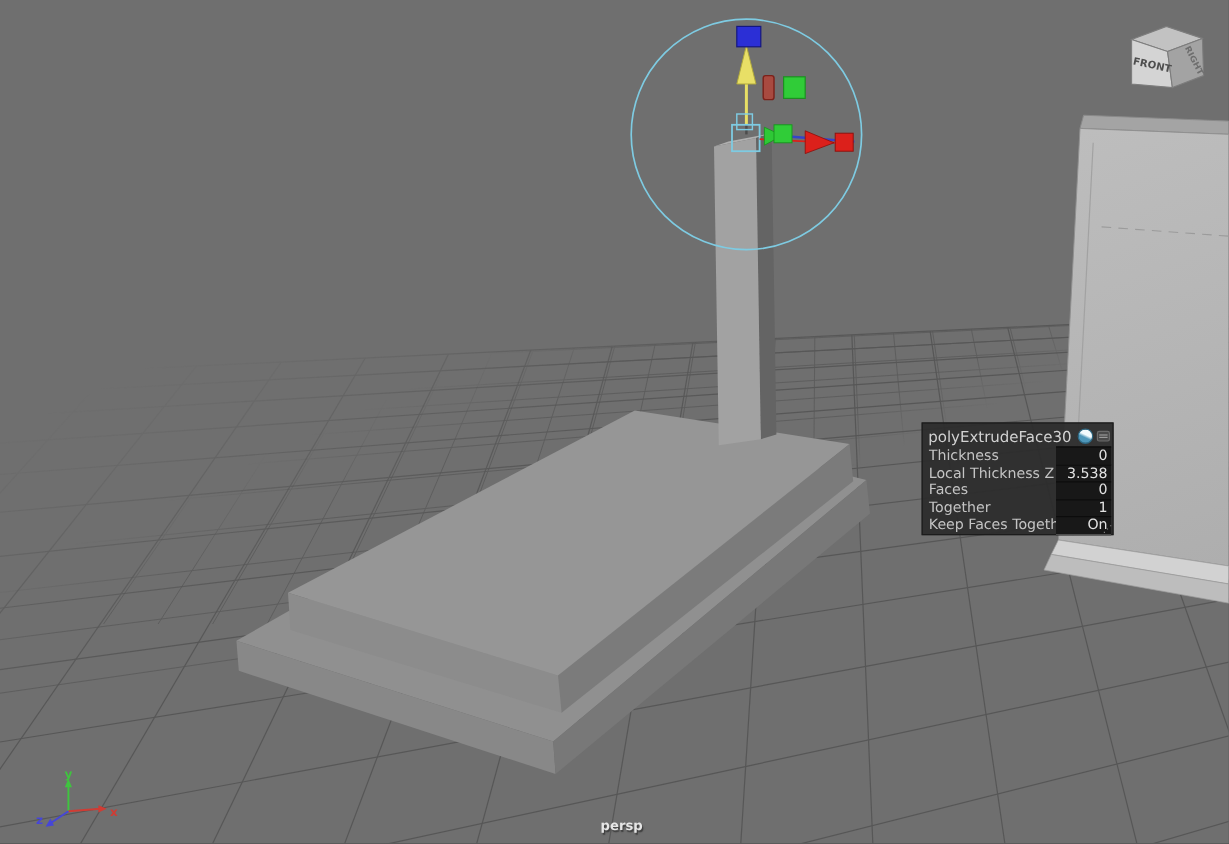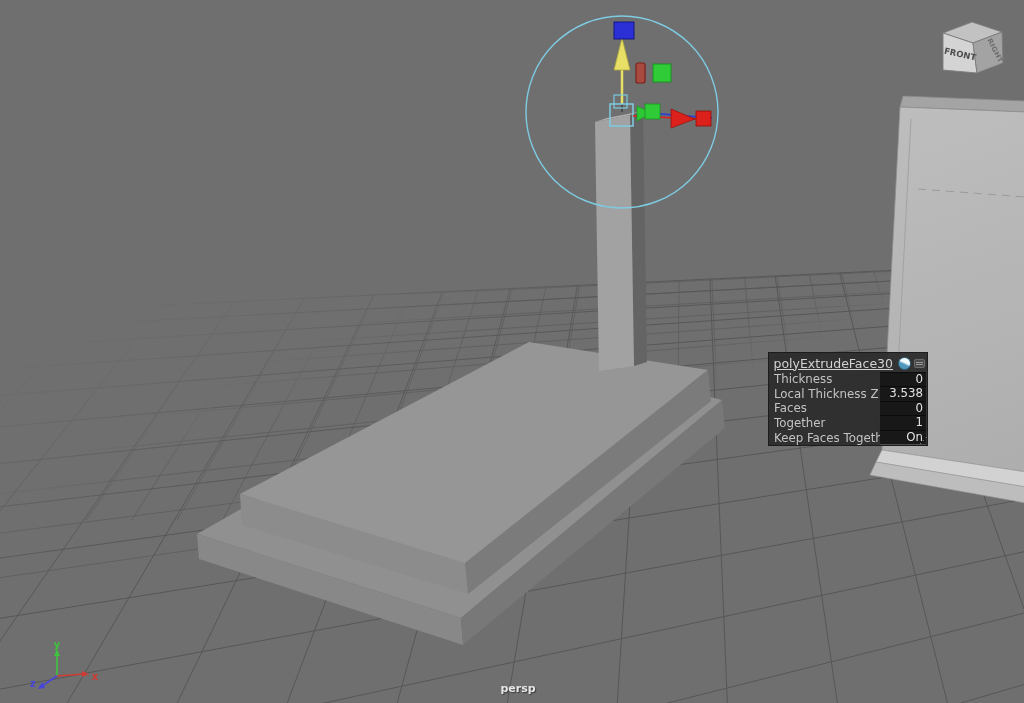--- a/index.html
+++ b/index.html
@@ -5,29 +5,29 @@
   html,body{margin:0;padding:0;background:#4a4a4a;}
   .stage{position:relative;width:1024px;height:703px;overflow:hidden;
          background:#6f6f6f;font-family:"DejaVu Sans",sans-serif;}
   .stage svg{position:absolute;left:0;top:0;}
   
   .hud{position:absolute;left:768px;top:352px;width:160px;
        background:rgba(44,44,44,.95);border:1px solid #1c1c1c;
        color:#c9c9c9;font-size:12px;z-index:30;box-sizing:border-box;}
   .hud-title{display:flex;align-items:center;justify-content:flex-end;
        height:18px;padding:1px 2px 0 4px;}
-  .hud-title-text{color:#d2d2d2;font-size:12.5px;margin-right:5px;white-space:nowrap;text-decoration:underline;}
+  .hud-title-text{color:#d2d2d2;font-size:12.5px;margin-right:5px;white-space:nowrap;}
   .hud-sphere{width:13px;height:13px;border-radius:50%;margin-right:3px;
        background:linear-gradient(205deg,#f2fafd 42%,#4e97ba 58%);
        border:1px solid #2e6a86;box-sizing:border-box;}
   .hud-menu{width:11px;height:9px;border-radius:2px;background:#4a4a4a;
        border:1px solid #6b6b6b;display:flex;flex-direction:column;
        justify-content:center;gap:1px;padding:1px;box-sizing:border-box;}
   .hud-menu i{display:block;height:1px;background:#999;}
-  .hud-row{display:flex;align-items:center;height:14.6px;padding:0 1px 0 5px;}
+  .hud-row{display:flex;align-items:flex-start;height:14.6px;padding:0 1px 0 5px;}
   .hud-label{flex:1;color:#c4c4c4;font-size:11.8px;white-space:nowrap;
        overflow:hidden;line-height:14px;}
   .hud-field{width:46px;background:#181818;border-top:1px solid #0c0c0c;
        border-bottom:1px solid #4e4e4e;color:#e2e2e2;text-align:right;
        font-size:11.8px;line-height:12.5px;padding:0 3px 1px 0;box-sizing:border-box;}
   .hud-grip{position:absolute;right:1px;bottom:0;color:#8f8f8f;font-size:8px;
        line-height:8px;letter-spacing:-1px;}
   
   .cam-label{position:absolute;left:482px;top:682px;width:72px;text-align:center;
        color:#e6e6e6;font-size:11px;font-weight:bold;z-index:20;

